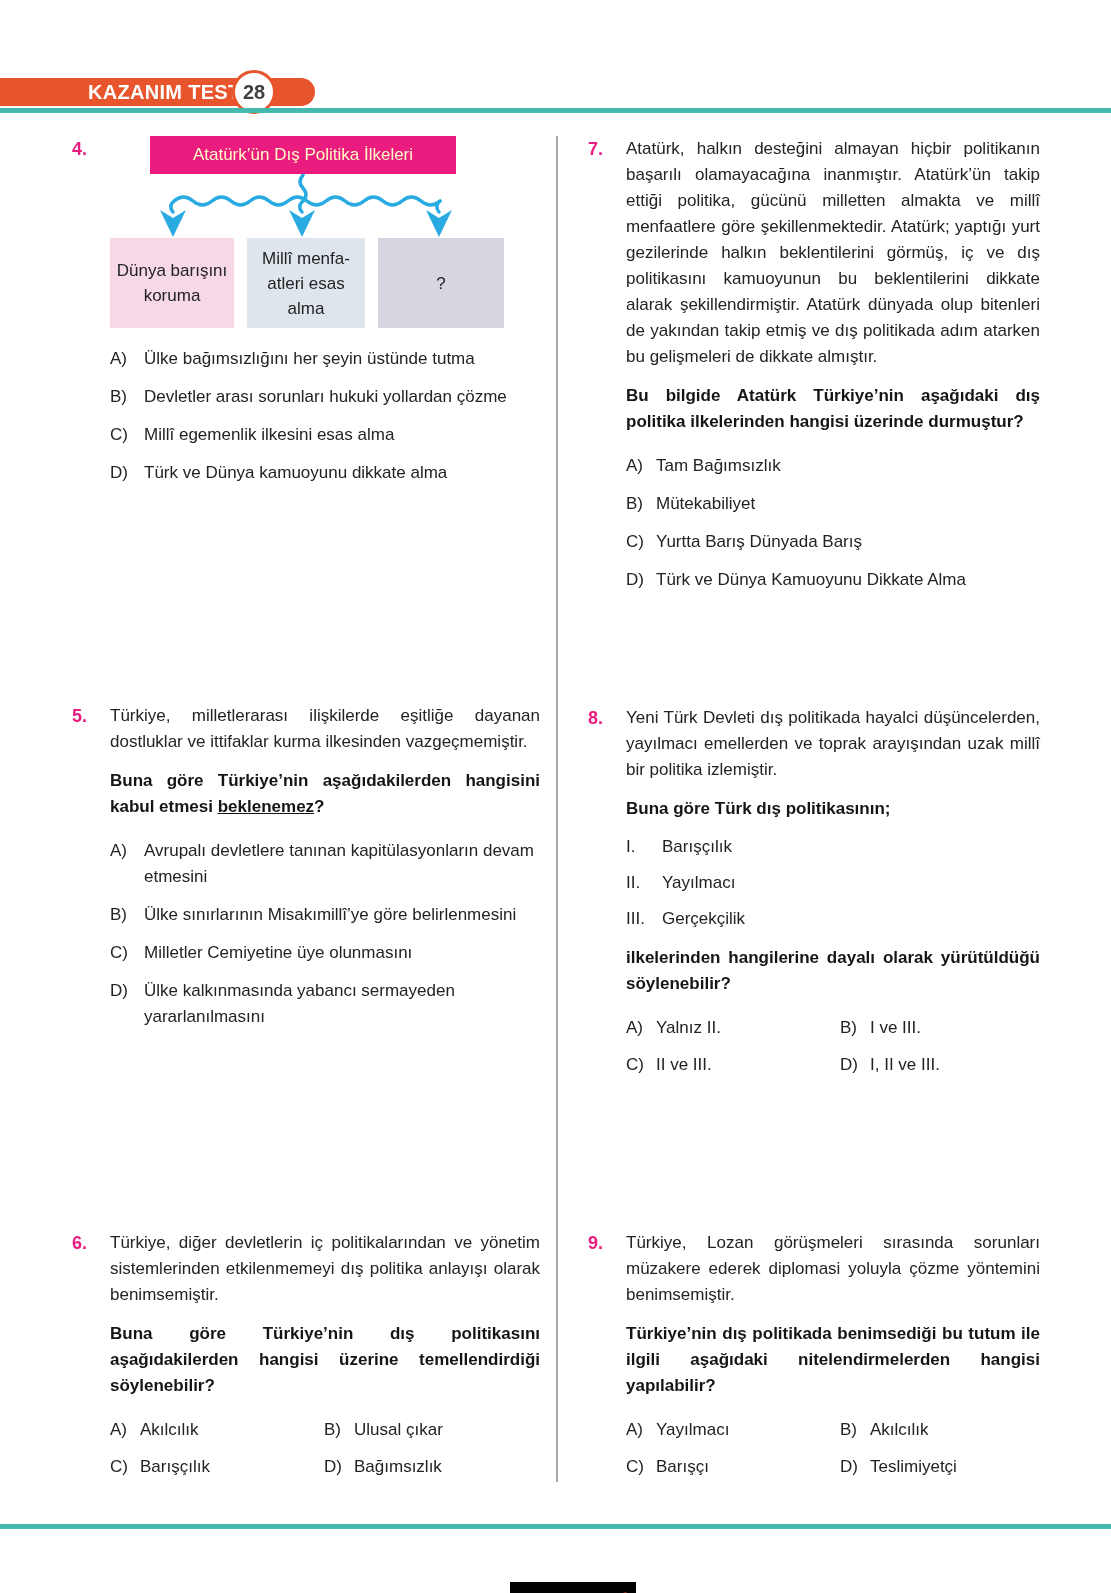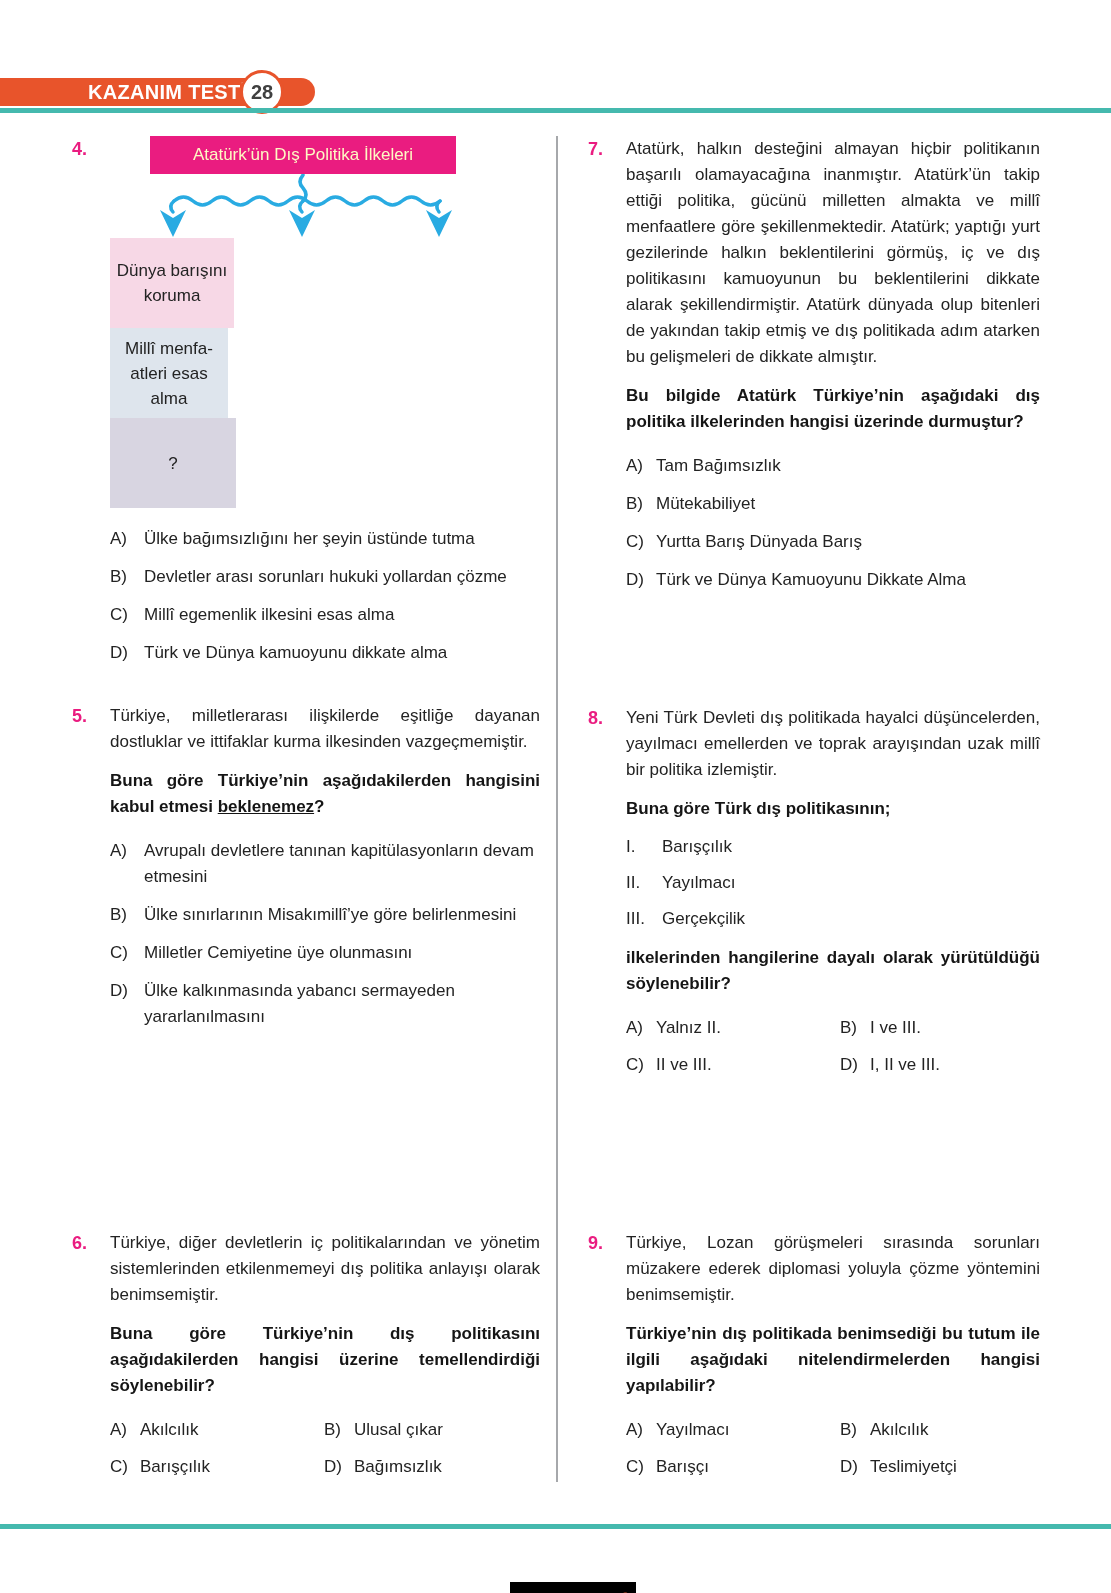--- a/index.html
+++ b/index.html
@@ -13,21 +13,21 @@
   .header-pill {
     position:absolute; left:0; top:78px; width:315px; height:28px;
     background:#E8542B; border-radius:0 14px 14px 0;
   }
   .header-title {
     position:absolute; left:88px; top:0; height:28px; line-height:28px;
     color:#fff; font-weight:bold; font-size:20px; letter-spacing:0.3px;
     white-space:nowrap;
   }
   .header-badge {
-    position:absolute; left:240px; top:-8px; width:44px; height:44px;
+    position:absolute; left:232px; top:-8px; width:44px; height:44px;
     box-sizing:border-box; background:#fff; border:3px solid #E8542B;
     border-radius:50%; text-align:center; line-height:38px;
     font-size:20px; font-weight:bold; color:#404040;
   }
   .rule-top { position:absolute; left:0; top:108px; width:1111px; height:5px; background:#45B9AE; }
 
   
   .divider { position:absolute; left:556px; top:136px; width:2px; height:1346px; background:#A6A8AB; }
 
   .q { position:absolute; display:flex; align-items:flex-start; }
@@ -63,21 +63,21 @@
   .roman-row { display:flex; margin-top:10px; font-size:17px; line-height:26px; color:#232323; }
   .roman-num { flex:none; width:36px; }
 
   
   .diagram { position:relative; width:400px; margin-bottom:6px; }
   .d-title {
     margin-left:40px; width:306px; height:38px; background:#EA1C80;
     color:#fef9c3; font-size:17px; line-height:38px; text-align:center;
   }
   .d-arrows { display:block; }
-  .d-boxes { display:flex; width:394px; justify-content:space-between;flex-direction:column; }
+  .d-boxes { display:flex; width:394px; justify-content:space-between; }
   .d-box {
     box-sizing:border-box; height:90px; display:flex; align-items:center;
     justify-content:center; text-align:center; font-size:17px; line-height:25px;
     white-space:pre-line; color:#232323;
   }
   .b1 { width:124px; background:#F7D8E6; }
   .b2 { width:118px; background:#DEE5ED; }
   .b3 { width:126px; background:#D8D5E1; }
 
   

